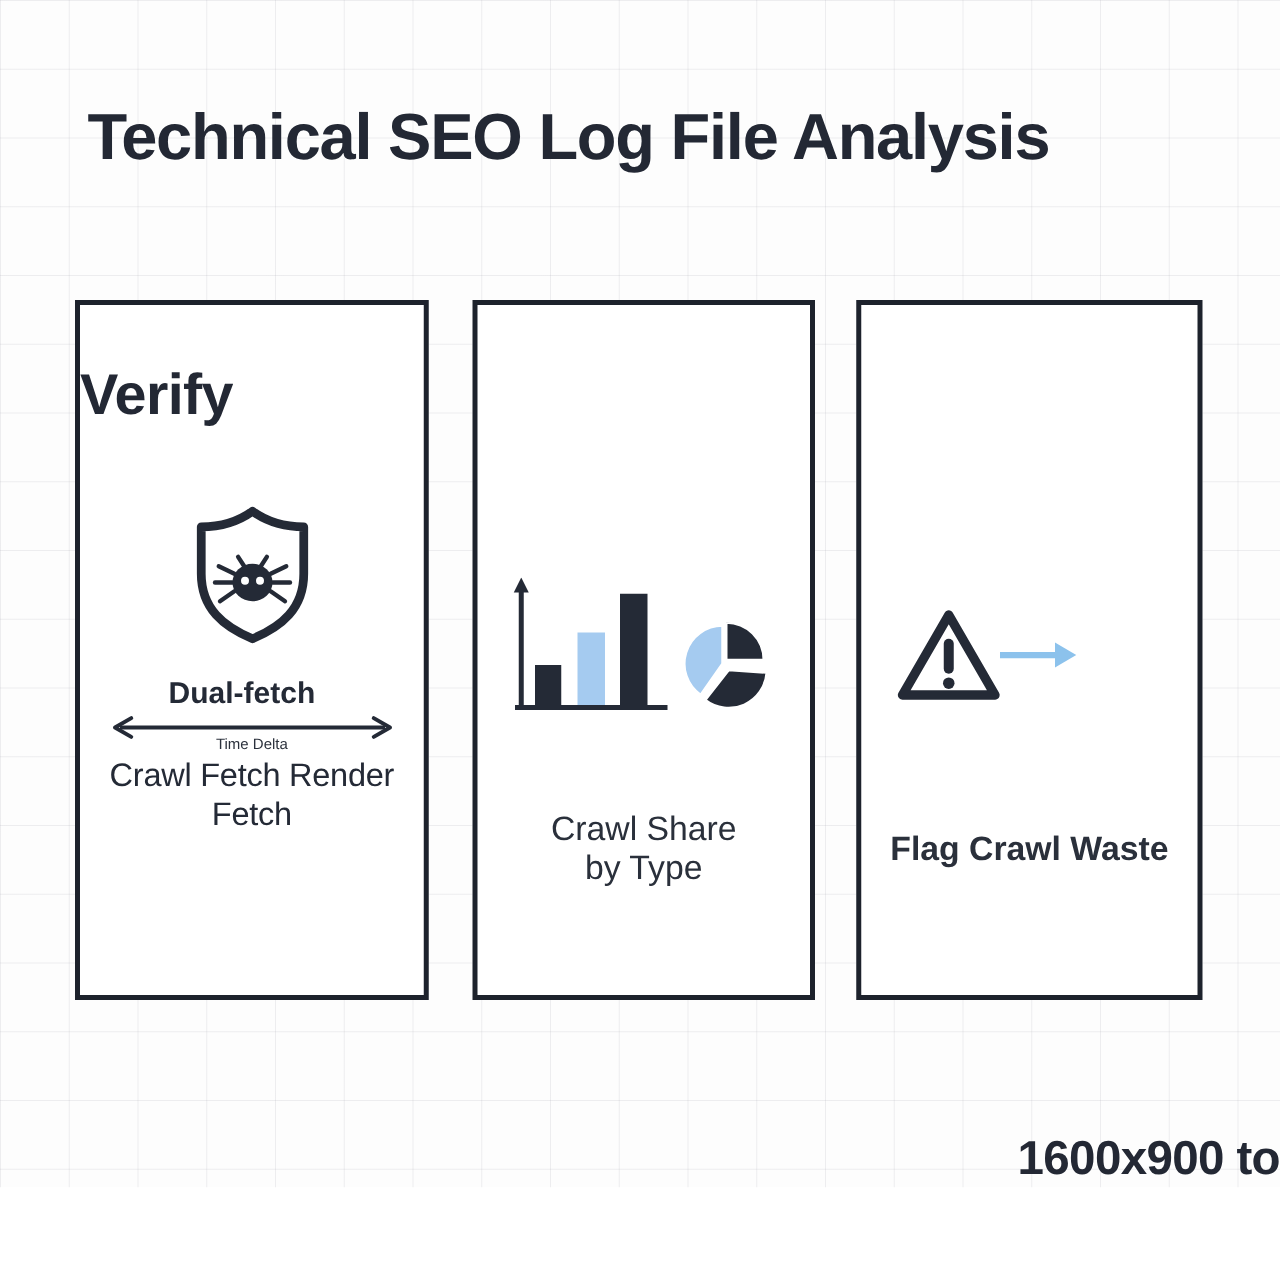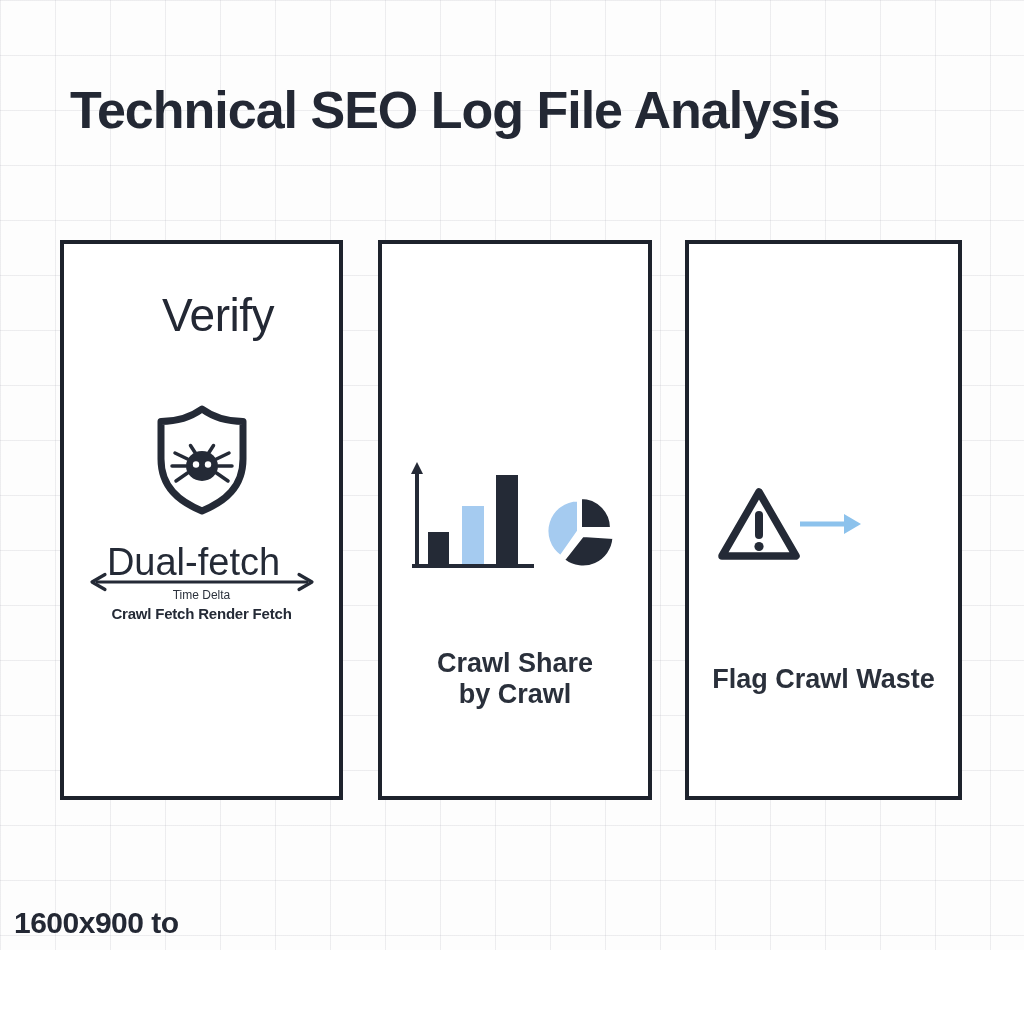--- a/index.html
+++ b/index.html
@@ -39,55 +39,53 @@
     border: 4px solid #1d222c;
   }
   .card-1 { left: 60px;  width: 283px; }
   .card-2 { left: 378px; width: 274px; }
   .card-3 { left: 685px; width: 277px; }
 
   .card-heading {
     position: absolute;
     top: 44px;
     left: 0; right: 0;
-    text-align: center;
     font-size: 46px;
-    font-weight: 400;
+    font-weight: 700;
     letter-spacing: -0.5px;
     color: #232834;
-    margin-left: 33px;
   }
 
   .centered-x { position: absolute; left: 0; right: 0; display: flex; justify-content: center; }
 
   
   .shield-wrap   { top: 160px; }
-  .dual-fetch    { position: absolute; top: 297px; left: 0; right: 16px; text-align: center; font-size: 38px; font-weight: 400; }
+  .dual-fetch    { position: absolute; top: 297px; left: 0; right: 16px; text-align: center; font-size: 24px; font-weight: 700; }
   .dbl-arrow-wrap{ top: 328px; }
   .time-delta    { position: absolute; top: 344px; left: 0; right: 0; text-align: center; font-size: 12px; font-weight: 500; color: #2b313c; }
-  .crawl-fetch   { position: absolute; top: 361px; left: 0; right: 0; text-align: center; font-size: 15px; font-weight: 700; letter-spacing: -0.2px; }
+  .crawl-fetch   { position: absolute; top: 361px; left: 0; right: 0; text-align: center; font-size: 26px; font-weight: 400; letter-spacing: -0.2px; }
 
   
   .barchart-wrap { position: absolute; left: 28px; top: 218px; }
   .pie-wrap      { position: absolute; left: 163px; top: 254px; }
-  .crawl-share   { position: absolute; top: 404px; left: 0; right: 0; text-align: center; font-size: 27px; font-weight: 700; line-height: 1.15; color: #2a303b; }
+  .crawl-share   { position: absolute; top: 404px; left: 0; right: 0; text-align: center; font-size: 27px; font-weight: 400; line-height: 1.15; color: #2a303b; }
 
   
   .warning-wrap  { position: absolute; left: 26px;  top: 240px; }
   .flow-arrow-wrap{ position: absolute; left: 111px; top: 268px; }
   .stop-wrap     { position: absolute; left: 170px; top: 245px; }
   .flag-waste    { position: absolute; top: 420px; left: 0; right: 0; text-align: center; font-size: 27px; font-weight: 600; color: #2a303b; }
 
   .footer-caption {
     position: absolute;
     top: 906px;
     left: 0; right: 0;
-    text-align: left;
+    text-align: right;
     padding-left: 14px;
-    font-size: 30px;
+    font-size: 38px;
     font-weight: 600;
     letter-spacing: -0.5px;
     color: #232834;
   }
 
   svg { display: block; }
 </style>
 </head>
 <body>
 
@@ -145,21 +143,21 @@
     <div class="pie-wrap">
       <svg width="72" height="72" viewBox="0 0 72 72" aria-hidden="true">
         <path d="M33 33 L33 2.5 A30.5 30.5 0 0 0 15.5 58 Z" fill="#a5cbf0" stroke="#ffffff" stroke-width="2"></path>
         <path d="M36 30 L36 0 A30 30 0 0 1 66 30 Z" fill="#242a36" stroke="#ffffff" stroke-width="2"></path>
         <path d="M38 38 L68.4 40.1 A30.5 30.5 0 0 1 19.2 62 Z" fill="#242a36" stroke="#ffffff" stroke-width="2"></path>
       </svg>
     </div>
 
     <div class="crawl-share">
       <span>Crawl Share</span><br>
-      <span>by Crawl</span>
+      <span>by Type</span>
     </div>
   </div>
 
   <div class="card card-3">
 
     <div class="warning-wrap">
       <svg width="88" height="82" viewBox="0 0 88 82" aria-hidden="true">
         <path d="M44 8 L81 72 L7 72 Z" fill="#ffffff" stroke="#242a36" stroke-width="7.5" stroke-linejoin="round"></path>
         <line x1="44" y1="31" x2="44" y2="51" stroke="#242a36" stroke-width="8" stroke-linecap="round"></line>
         <circle cx="44" cy="62.5" r="4.6" fill="#242a36"></circle>

